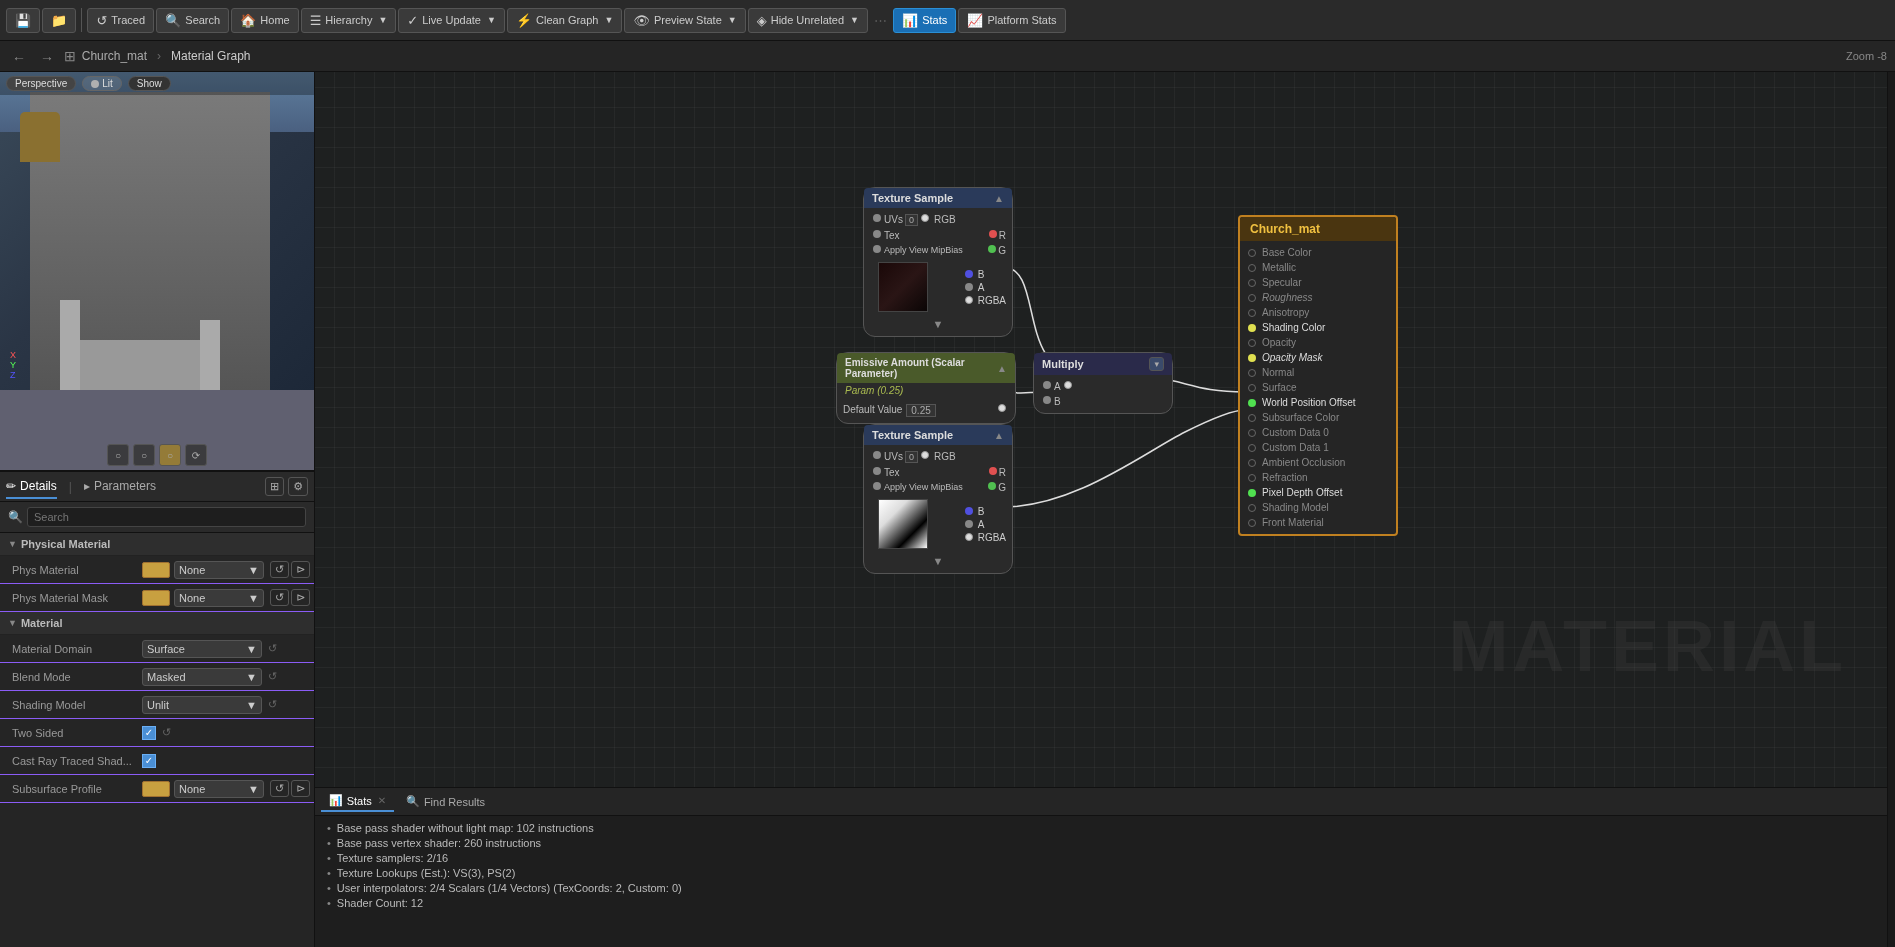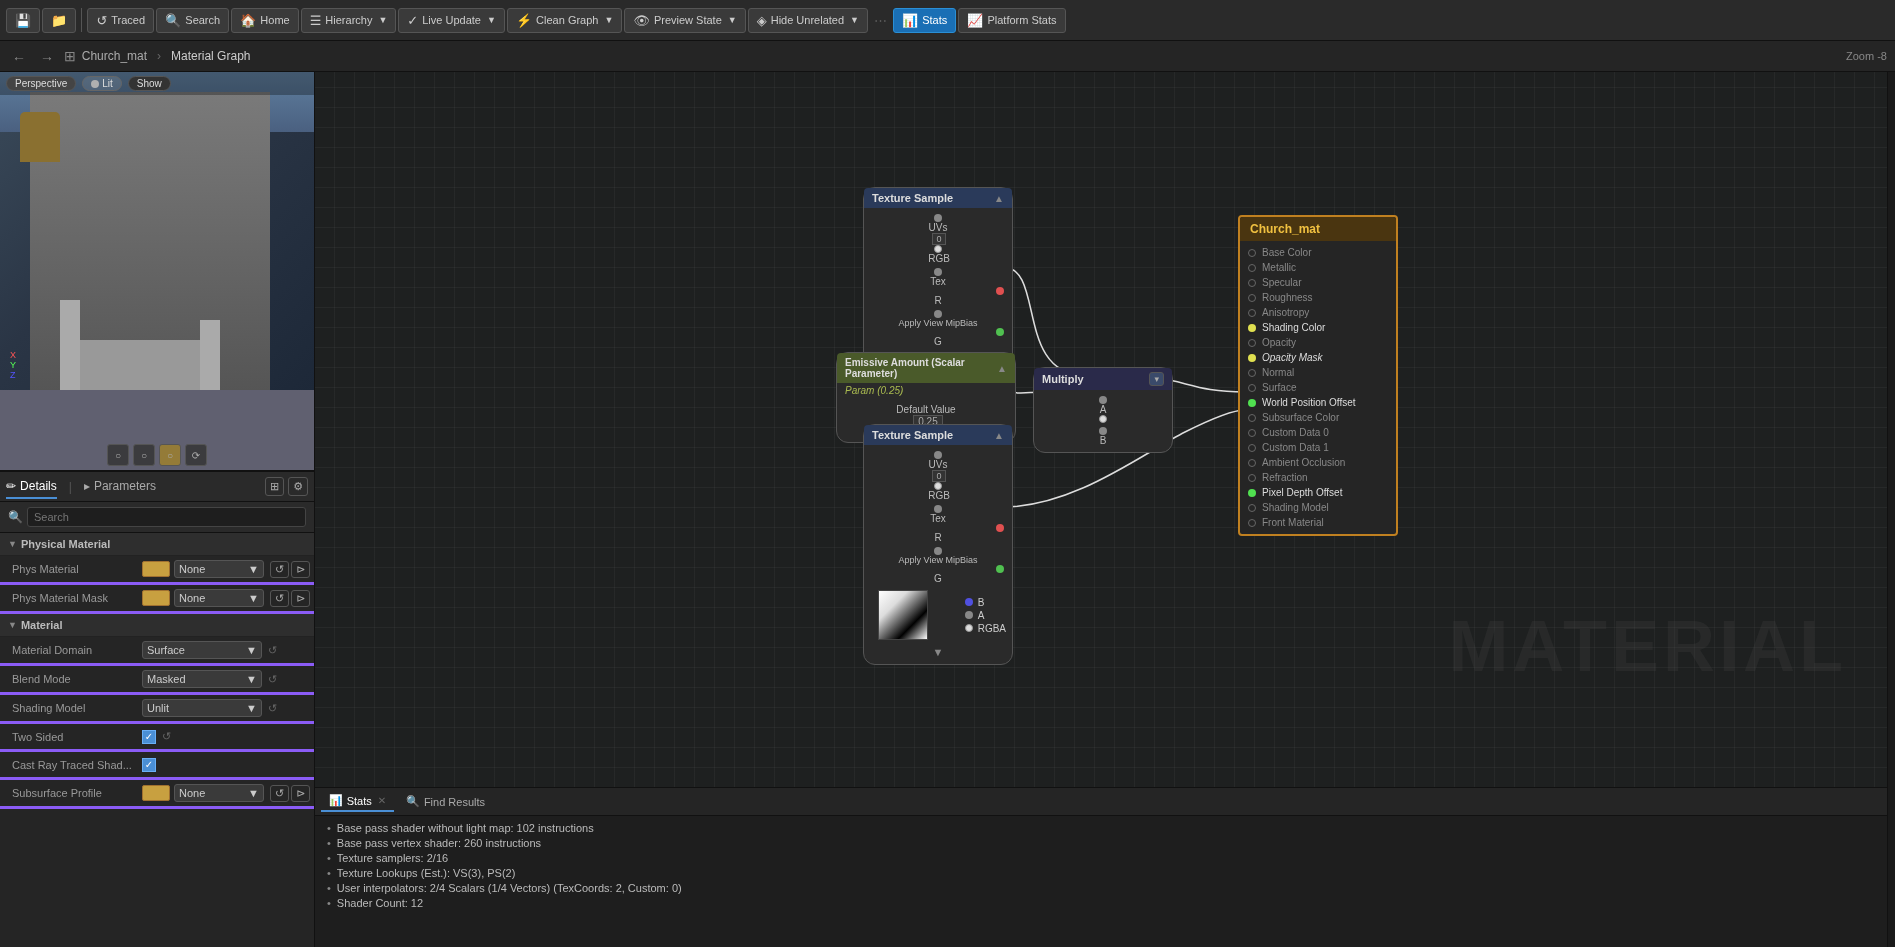--- a/index.html
+++ b/index.html
@@ -161,21 +161,21 @@
       padding: 5px 8px;
       background: #2e2e2e;
       border-bottom: 1px solid #222;
       cursor: pointer;
       font-size: 11px; font-weight: bold; color: #bbb;
     }
     .section-arrow { font-size: 9px; color: #888; }
     .prop-row {
       display: flex; align-items: center;
       padding: 4px 8px 4px 12px;
-      border-bottom: 3px solid #8b5cf6;
+      border-bottom: 1px solid #8b5cf6;
       min-height: 28px;
     }
     .prop-label { width: 130px; color: #999; font-size: 11px; flex-shrink: 0; }
     .prop-value { flex: 1; display: flex; align-items: center; gap: 4px; }
     .prop-dropdown {
       background: #3a3a3a; border: 1px solid #555; border-radius: 3px;
       color: #ccc; padding: 2px 4px; font-size: 11px;
       display: flex; align-items: center; justify-content: space-between;
       cursor: pointer; min-width: 80px;
     }
@@ -242,25 +242,24 @@
       border-radius: 4px 4px 0 0;
       padding: 4px 8px;
       display: flex; align-items: center; justify-content: space-between;
       font-size: 11px; color: #ddd; font-weight: bold;
     }
     .node-header.texture { background: #2a3a5a; }
     .node-header.param { background: #4a5a2a; }
     .node-header.multiply { background: #2a2a4a; }
     .node-body { padding: 4px 0; }
     .node-pin-row {
-      display: flex; align-items: center;
+      display: flex; 
       padding: 2px 6px;
       font-size: 10px; color: #bbb;
       position: relative;
-      flex-direction: column;
     }
     .pin-input { margin-right: 6px; }
     .pin-output { margin-left: auto; }
     .pin-dot { width: 8px; height: 8px; border-radius: 50%; display: inline-block; margin: 0 3px; }
     .pin-dot.white { background: #ddd; border: 1px solid #999; }
     .pin-dot.red { background: #e05050; }
     .pin-dot.green { background: #50c050; }
     .pin-dot.blue { background: #5050e0; }
     .pin-dot.gray { background: #888; }
     .node-collapse-btn { background: transparent; border: none; color: #888; cursor: pointer; font-size: 10px; }
@@ -687,21 +686,21 @@
               <div style="display:flex; align-items:center; gap:2px;">
                 <span class="pin-dot white"></span>
                 <span style="font-size:10px;">RGBA</span>
               </div>
             </div>
           </div>
           <div style="text-align:center; padding: 2px; font-size:11px; color:#888; cursor:pointer;">▼</div>
         </div>
       </div>
 
-      <div class="graph-node" style="left:718px; top:295px; width:100px;">
+      <div class="graph-node" style="left:718px; top:280px; width:100px;">
         <div class="node-header multiply" style="display:flex; align-items:center; gap:4px;">
           <span>Multiply</span>
           <button style="background:#3a4a6a; border:1px solid #555; border-radius:3px; color:#aaa; font-size:9px; cursor:pointer; padding:1px 4px;">▾</button>
         </div>
         <div class="node-body">
           <div class="node-pin-row">
             <span class="pin-dot gray pin-input"></span>
             <span>A</span>
             <span class="pin-dot white pin-output"></span>
           </div>
@@ -728,21 +727,21 @@
             <span style="font-size:10px; color:#888;">Metallic</span>
           </div>
 
           <div class="mat-pin-row">
             <span class="mat-pin-dot inactive"></span>
             <span style="font-size:10px; color:#888;">Specular</span>
           </div>
 
           <div class="mat-pin-row">
             <span class="mat-pin-dot inactive"></span>
-            <span style="font-size:10px; color:#888;">Roughness</span>
+            <span style="font-size:10px; color:#888;font-style:italic;">Roughness</span>
           </div>
 
           <div class="mat-pin-row">
             <span class="mat-pin-dot inactive"></span>
             <span style="font-size:10px; color:#888;">Anisotropy</span>
           </div>
 
           <div class="mat-pin-row">
             <span class="mat-pin-dot" style="background:#e0e050; border: none;"></span>
             <span style="font-size:10px; color:#ddd;">Shading Color</span>

